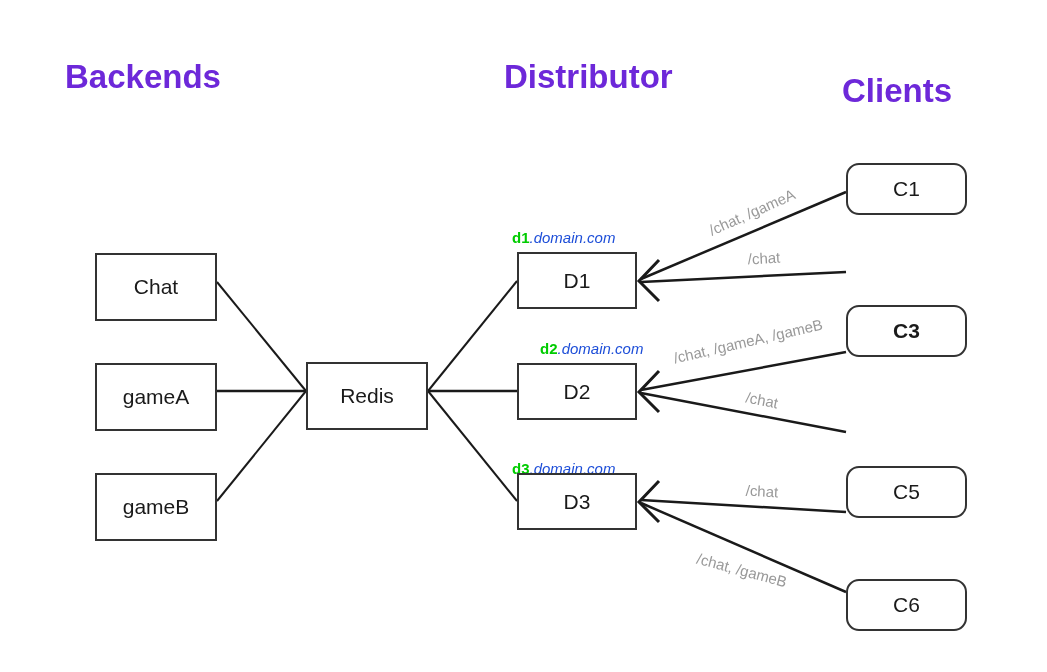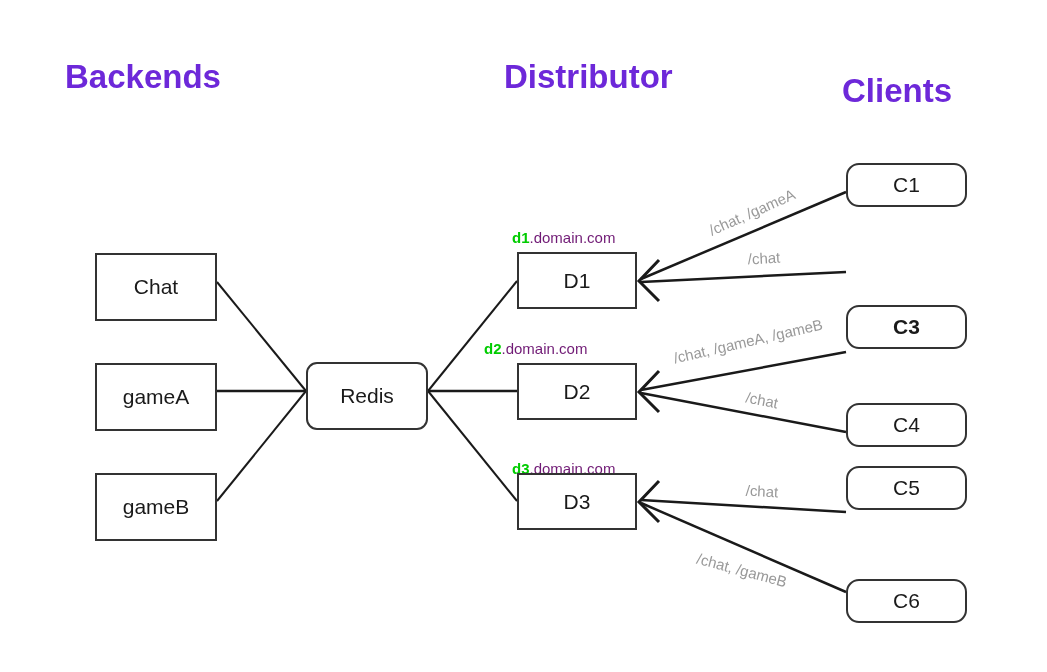--- a/index.html
+++ b/index.html
@@ -30,29 +30,29 @@
     display: flex;
     align-items: center;
     justify-content: center;
     font-size: 21px;
     color: #1a1a1a;
     white-space: nowrap;
   }
   .node.rounded { border-radius: 13px; }
   .backend-node, .hub-node { width: 122px; height: 68px; }
   .dist-node { width: 120px; height: 57px; }
-  .client-node { width: 121px; height: 44px; }
+  .client-node { width: 121px; height: 52px; }
   .domain-label {
     position: absolute;
     font-size: 15px;
     white-space: nowrap;
     line-height: 18px;
   }
   .domain-label .prefix { color: #00cc00; font-weight: 700; }
-  .domain-label .suffix { color: #701a75; }
+  .domain-label .suffix { color: #1d4ed8; font-style: italic; }
   .edge-label {
     position: absolute;
     font-size: 15px;
     color: #999999;
     white-space: nowrap;
     transform-origin: center center;
   }
   svg.wires {
     position: absolute;
     left: 0; top: 0;
@@ -91,39 +91,38 @@
   </svg>
 
   <div class="col-header" style="left:65px; top:58px;">Backends</div>
   <div class="col-header" style="left:504px; top:58px;">Distributor</div>
   <div class="col-header" style="left:842px; top:44px;margin-top:28px;">Clients</div>
 
   <div class="node backend-node" style="left:95px; top:253px;">Chat</div>
   <div class="node backend-node" style="left:95px; top:363px;">gameA</div>
   <div class="node backend-node" style="left:95px; top:473px;">gameB</div>
 
-  <div class="node hub-node" style="left:306px; top:362px;border-radius:11px;">Redis</div>
+  <div class="node hub-node" style="left:306px; top:362px;">Redis</div>
 
   <div class="domain-label" style="left:512px; top:229px;">
     <span class="prefix">d1</span><span class="suffix">.domain.com</span>
   </div>
-  <div class="domain-label" style="left:484px; top:340px;">
+  <div class="domain-label" style="left:540px; top:340px;">
     <span class="prefix">d2</span><span class="suffix">.domain.com</span>
   </div>
   <div class="domain-label" style="left:512px; top:460px;">
     <span class="prefix">d3</span><span class="suffix">.domain.com</span>
   </div>
 
   <div class="node dist-node" style="left:517px; top:252px;">D1</div>
   <div class="node dist-node" style="left:517px; top:363px;">D2</div>
   <div class="node dist-node" style="left:517px; top:473px;">D3</div>
 
   <div class="node client-node rounded" style="left:846px; top:163px;">C1</div>
   <div class="node client-node rounded" style="left:846px; top:305px;font-weight:bold;">C3</div>
-  <div class="node client-node rounded" style="left:846px; top:403px;">C4</div>
   <div class="node client-node rounded" style="left:846px; top:466px;">C5</div>
   <div class="node client-node rounded" style="left:846px; top:563px;margin-top:16px;">C6</div>
 
   <div class="edge-label" style="left:752px; top:212px; transform:translate(-50%,-50%) rotate(-24deg);">/chat, /gameA</div>
   <div class="edge-label" style="left:764px; top:258px; transform:translate(-50%,-50%) rotate(-3deg);">/chat</div>
   <div class="edge-label" style="left:748px; top:341px; transform:translate(-50%,-50%) rotate(-13deg);">/chat, /gameA, /gameB</div>
   <div class="edge-label" style="left:762px; top:400px; transform:translate(-50%,-50%) rotate(11deg);">/chat</div>
   <div class="edge-label" style="left:762px; top:491px; transform:translate(-50%,-50%) rotate(3deg);">/chat</div>
   <div class="edge-label" style="left:742px; top:570px; transform:translate(-50%,-50%) rotate(15deg);">/chat, /gameB</div>
 

